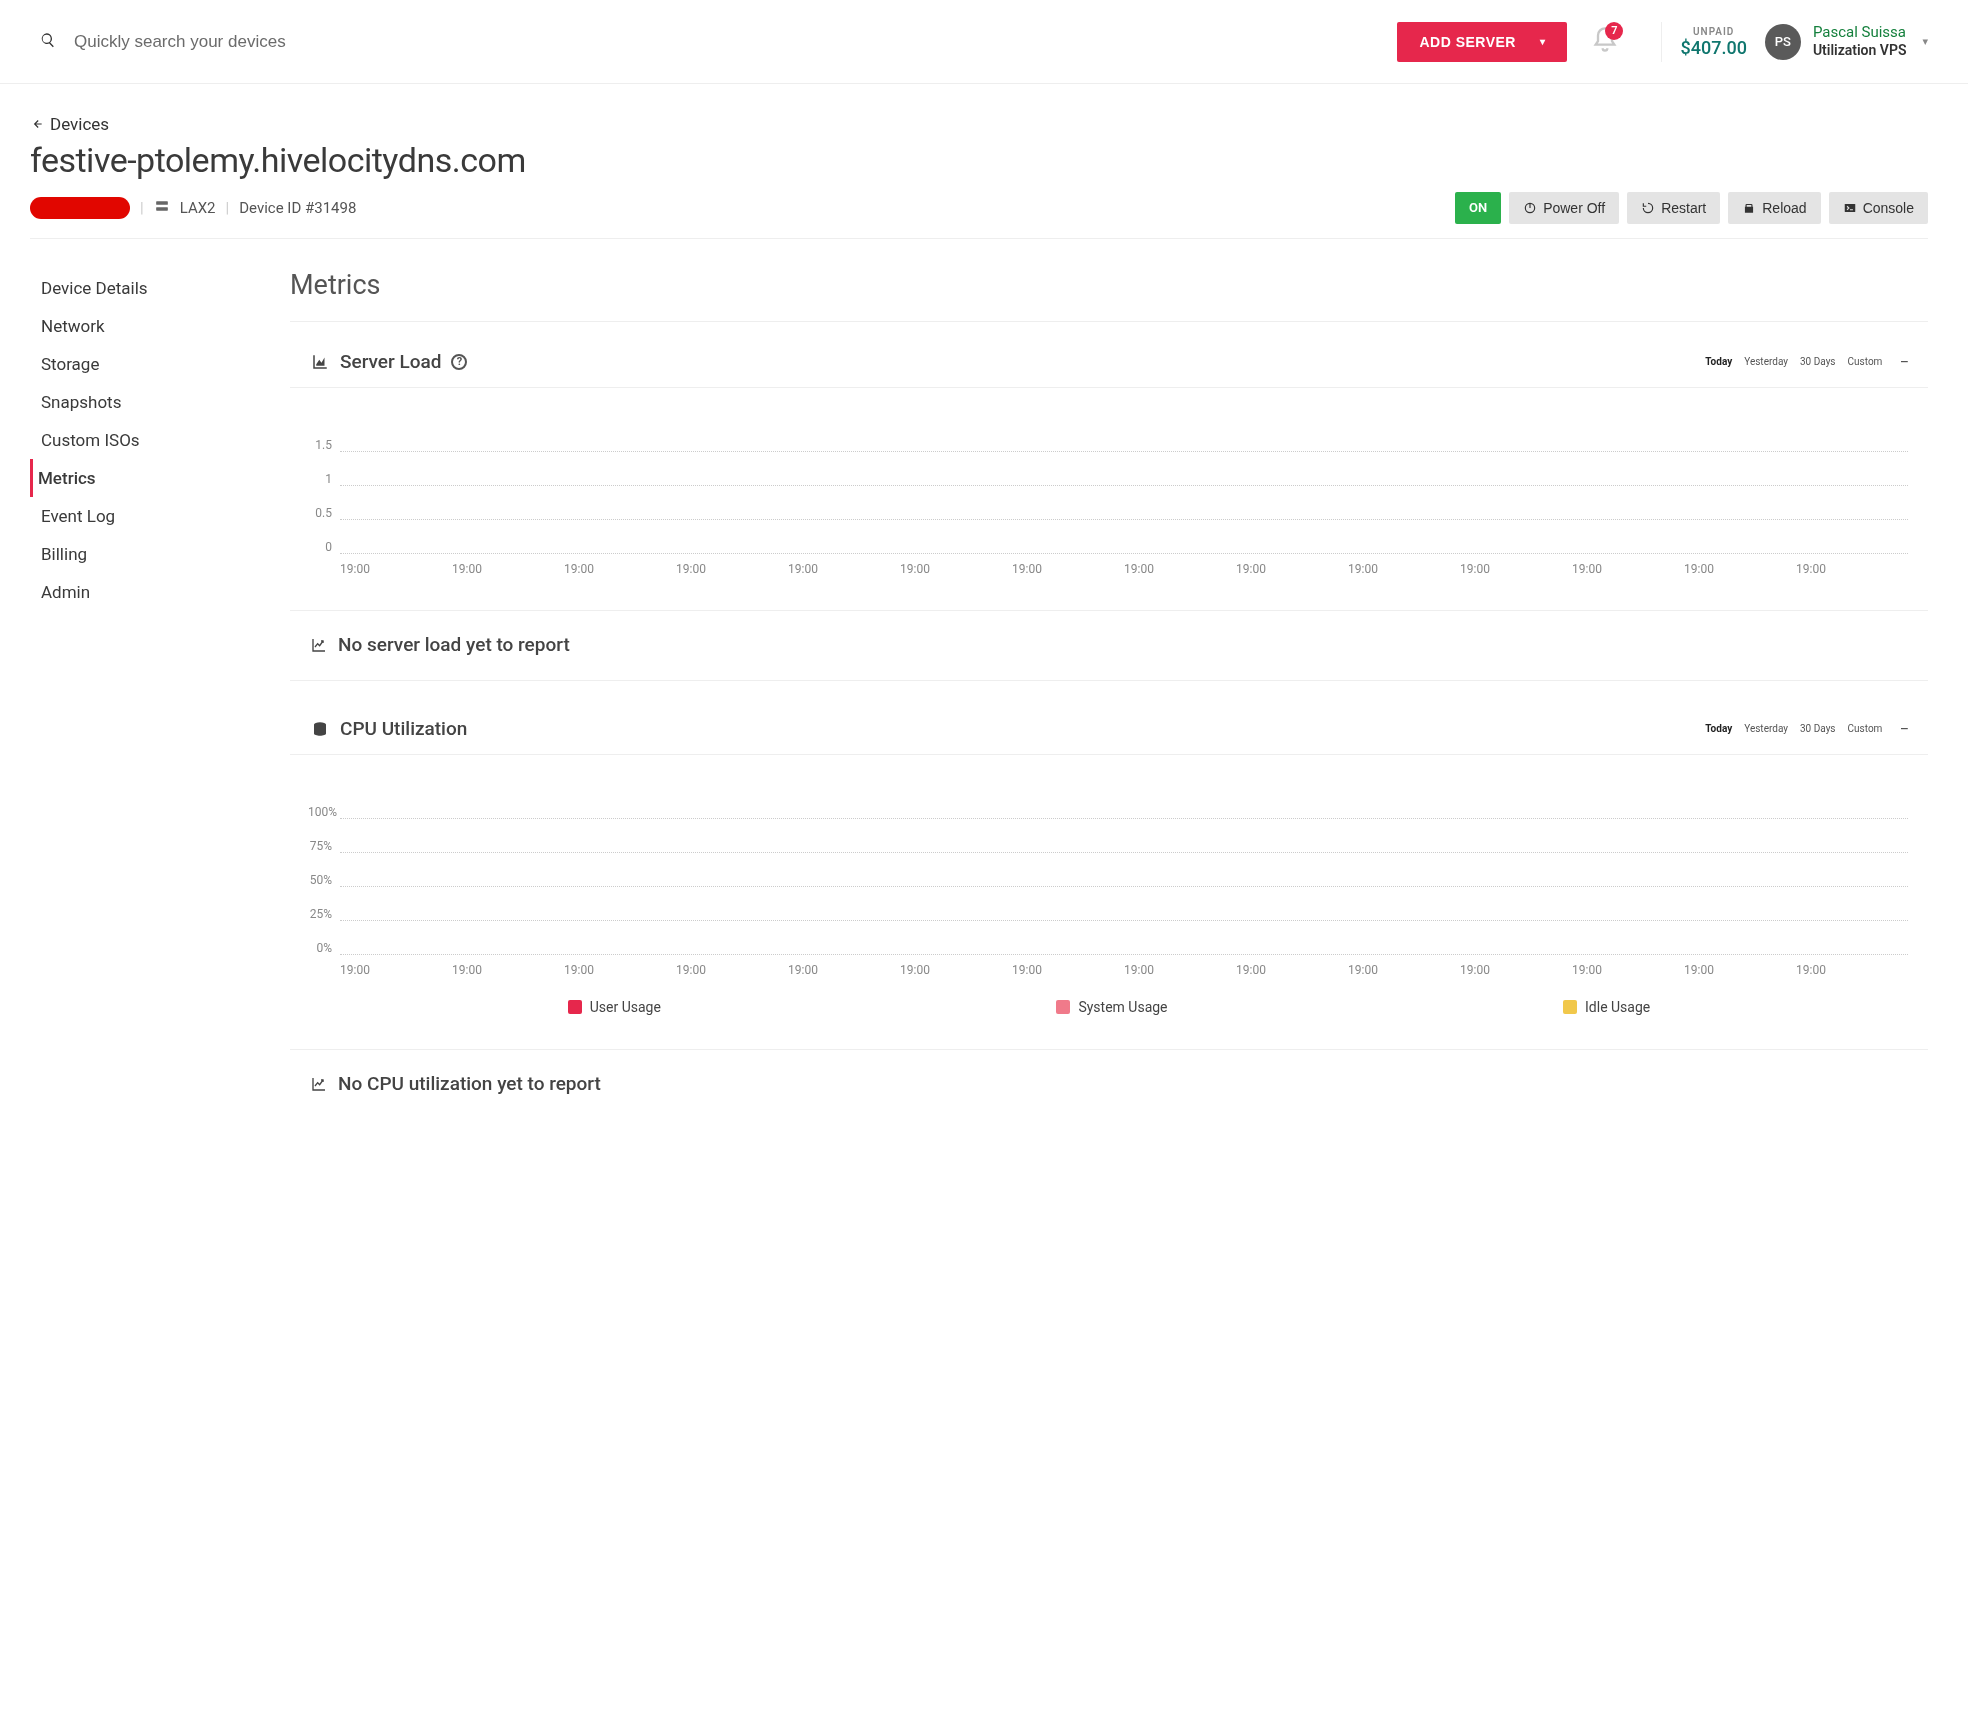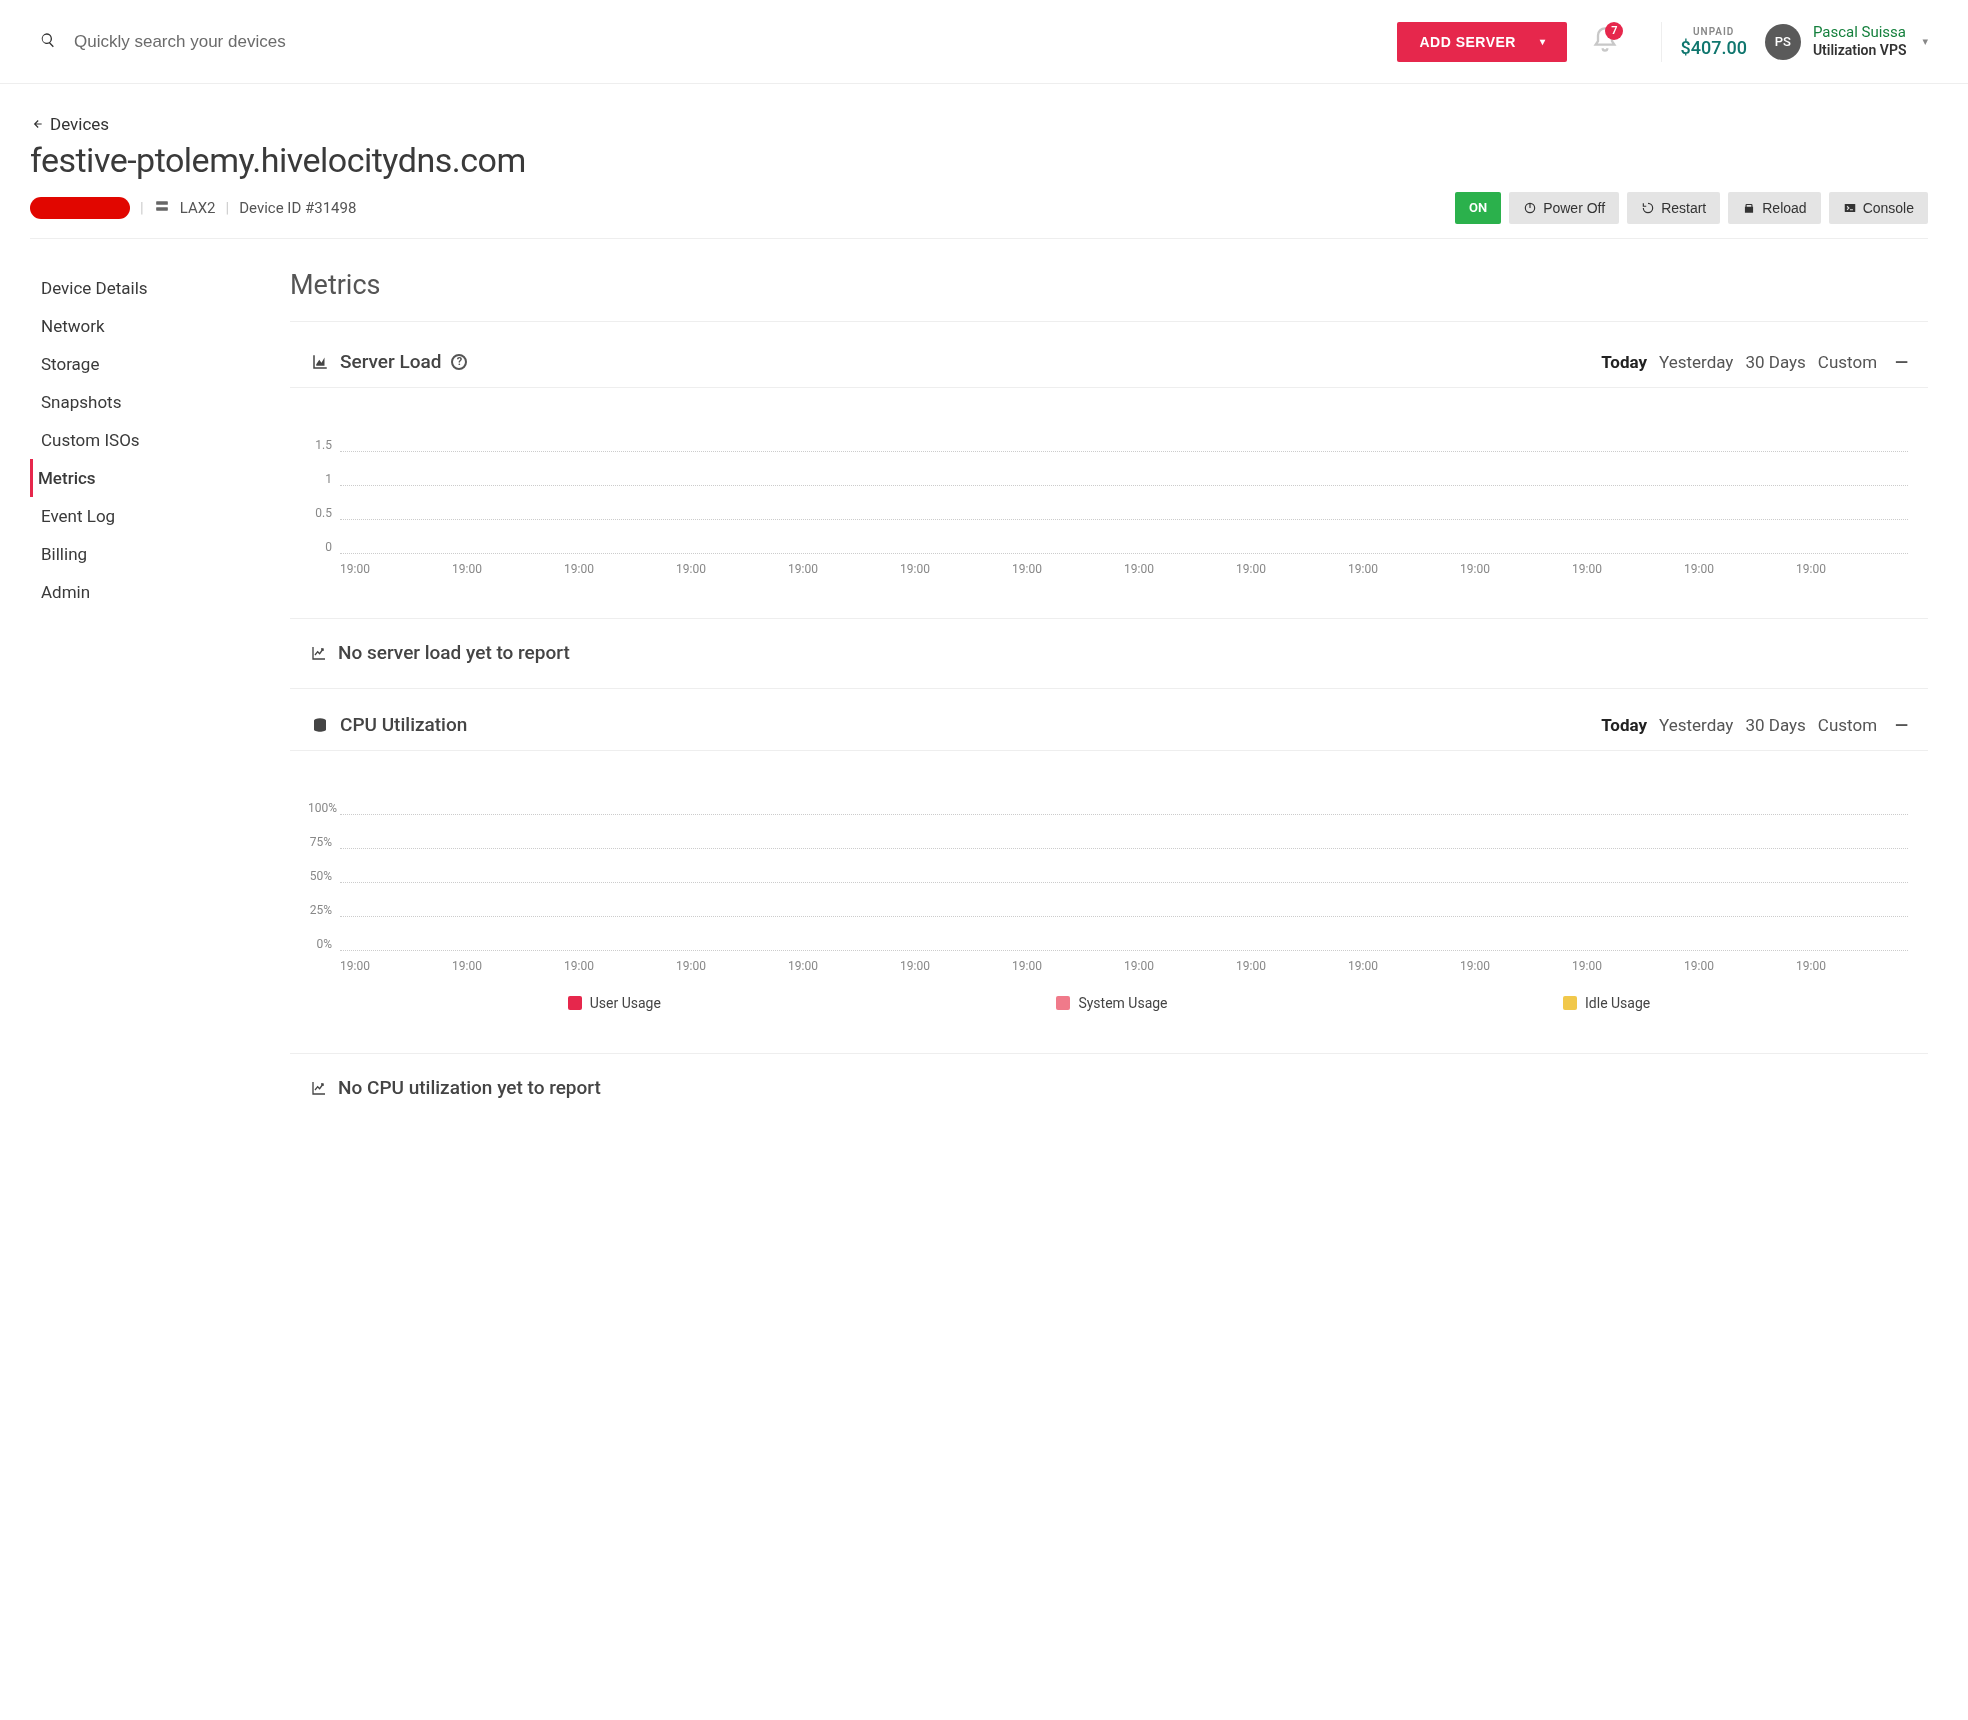--- a/index.html
+++ b/index.html
@@ -39,26 +39,26 @@
 .action-btn { background: #e4e4e4; border: none; padding: 8px 14px; font-size: 14px; color: #333; cursor: pointer; display: flex; align-items: center; gap: 6px; border-radius: 2px; font-weight: 500; }
 .action-btn svg { width: 14px; height: 14px; }
 
 .columns { display: flex; gap: 40px; margin-top: 30px; }
 .sidebar { width: 220px; flex-shrink: 0; }
 .sidebar-item { padding: 9px 0 9px 8px; font-size: 17px; color: #3a3a3a; cursor: pointer; border-left: 3px solid transparent; }
 .sidebar-item.active { border-left-color: #e6274c; font-weight: 500; padding-left: 5px; margin-left: 0; }
 .main { flex: 1; }
 .section-title { font-size: 27px; color: #555; font-weight: 400; border-bottom: 1px solid #eee; padding-bottom: 20px; margin-bottom: 28px; }
 
-.metric-block { border-bottom: 1px solid #eee; padding-bottom: 32px; margin-bottom: 0; }
+.metric-block { border-bottom: 1px solid #eee; padding-bottom: 24px; margin-bottom: 0; margin-top: 12px; }
 .metric-header { display: flex; justify-content: space-between; align-items: center; padding: 0 20px 14px 20px; border-bottom: 1px solid #eee; }
 .metric-title { display: flex; align-items: center; gap: 10px; font-size: 19px; color: #444; font-weight: 500; }
 .metric-title svg { width: 20px; height: 18px; fill: #444; }
 .help-icon { width: 16px; height: 16px; border: 2px solid #555; border-radius: 50%; display: inline-flex; align-items: center; justify-content: center; font-size: 11px; font-weight: 700; color: #555; }
-.range-tabs { display: flex; gap: 12px; align-items: center; font-size: 17px; color: #555; }
+.range-tabs { display: flex; gap: 12px; align-items: center; font-size: 10px; color: #555; }
 .range-tab { cursor: pointer; }
 .range-tab.active { font-weight: 700; color: #222; }
 .collapse-icon { font-weight: 700; cursor: pointer; margin-left: 6px; color: #555; }
 
 .chart-area { padding: 30px 20px 10px 20px; position: relative; }
 .chart-grid { position: relative; margin-left: 30px; }
 .grid-row { display: flex; align-items: center; height: 34px; }
 .y-label { width: 32px; text-align: right; font-size: 12px; color: #888; padding-right: 8px; margin-left: -32px; position: absolute; }
 .grid-line { flex: 1; border-bottom: 1px dotted #ccc; }
 .x-axis { display: flex; margin-left: 30px; margin-top: 8px; }

